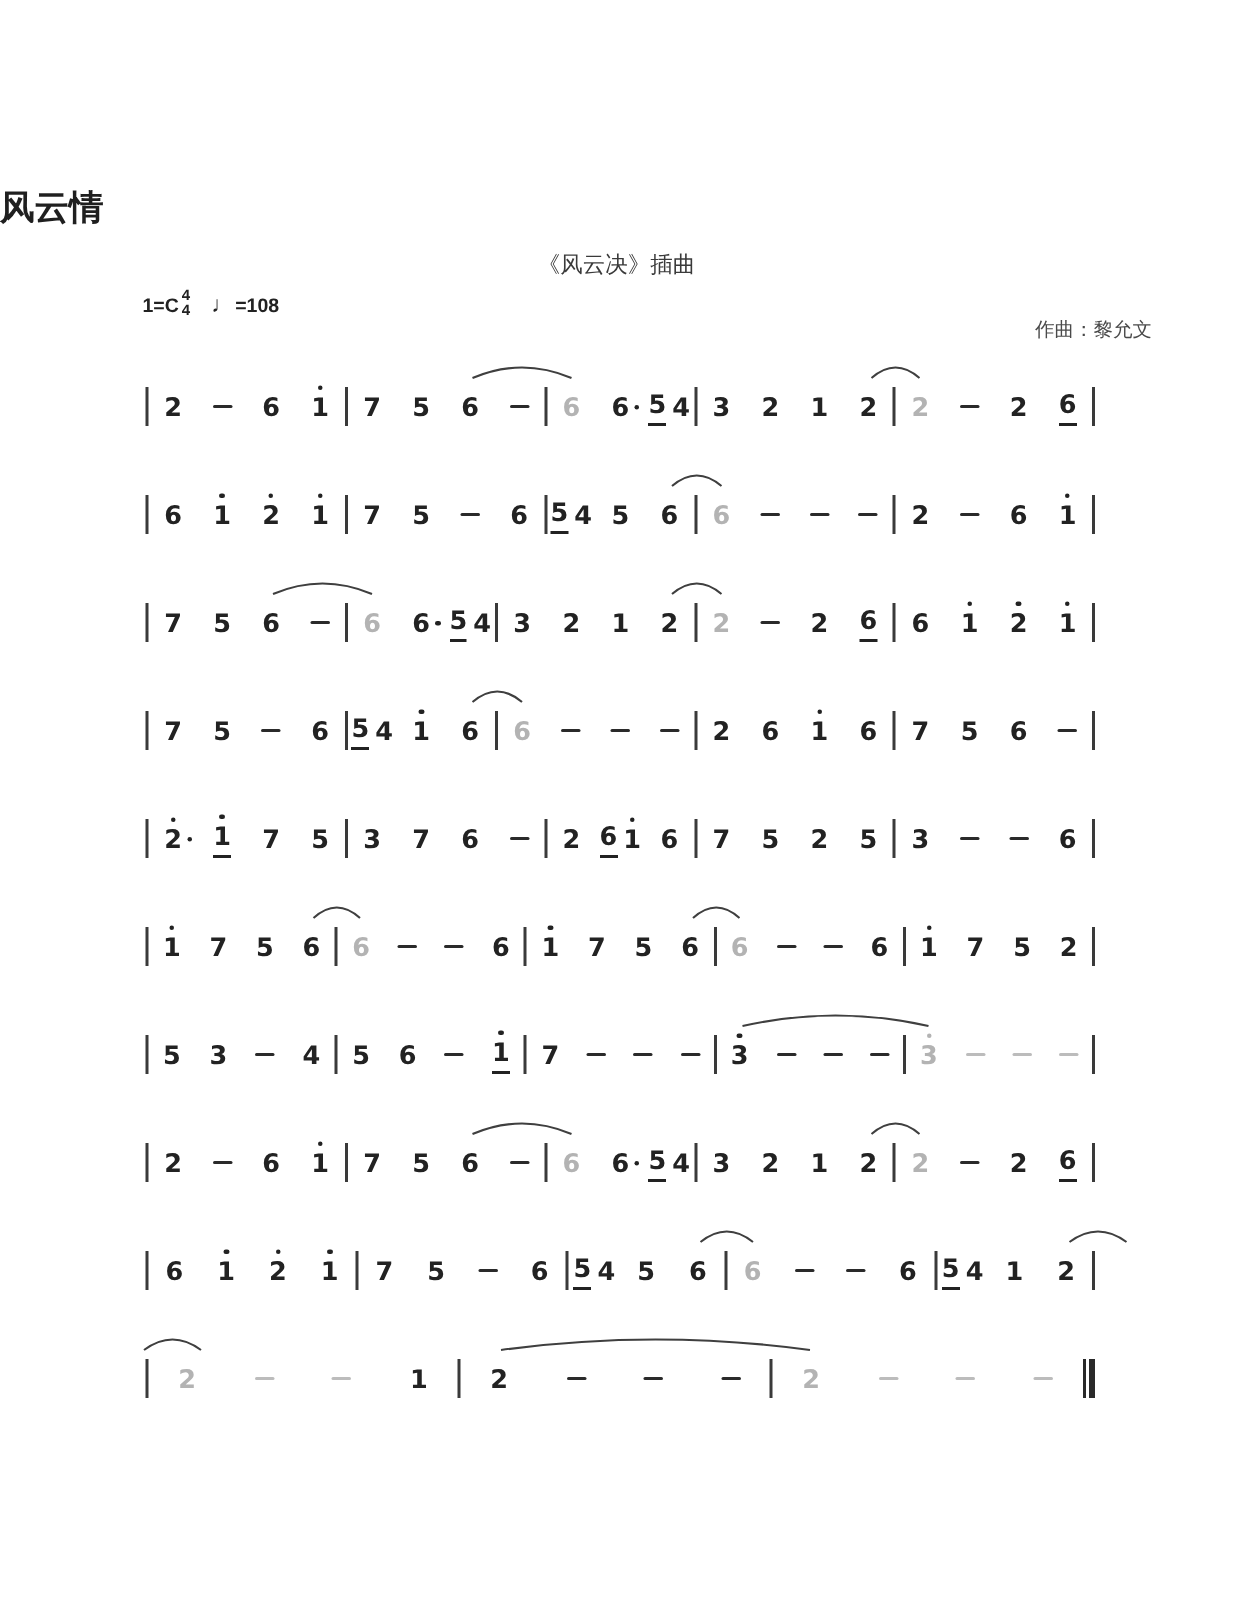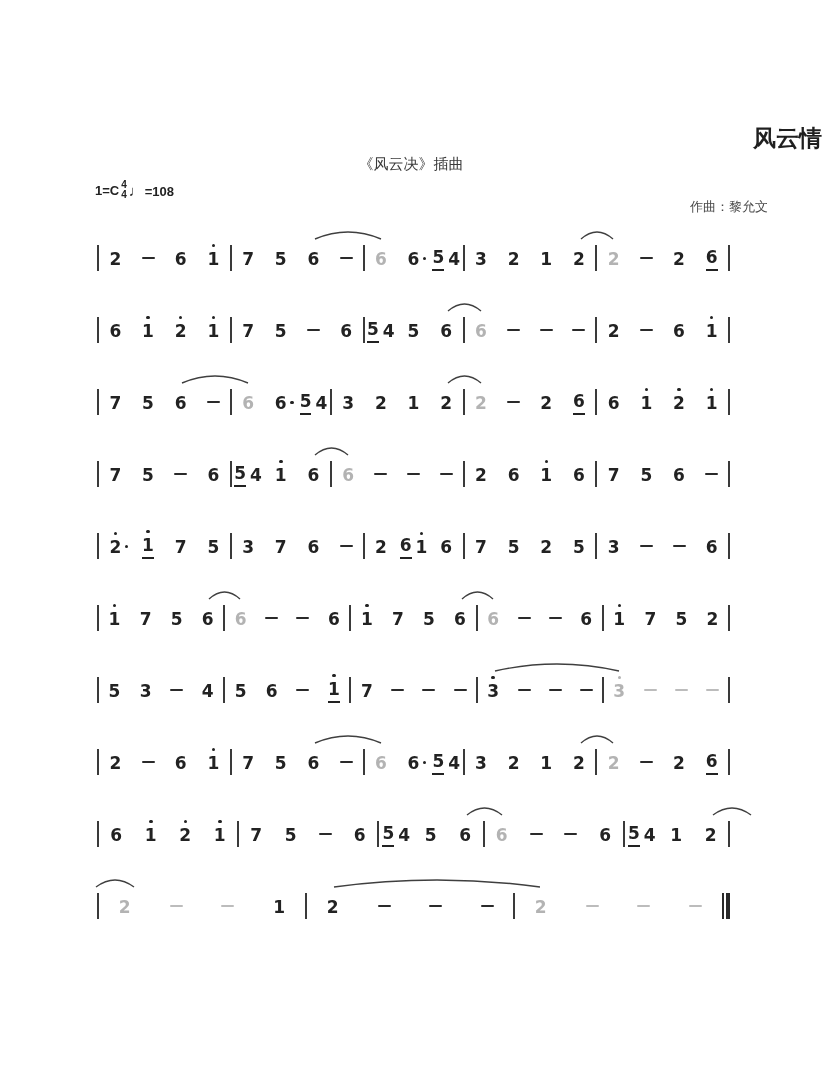--- a/index.html
+++ b/index.html
@@ -2,27 +2,27 @@
 <html><head>
 <meta charset="utf-8">
 <style>
   html,body{margin:0;padding:0;}
   body{
     width:822px;height:1082px;background:#ffffff;overflow:hidden;
     font-family:"Liberation Sans","DejaVu Sans",sans-serif;color:#222;
     position:relative;
   }
   .page{padding-top:125px;}
-  .title{text-align:right;font-size:23px;font-weight:bold;color:#1f1f1f;line-height:26px;}
-  .subtitle{text-align:center;font-size:15px;color:#3a3a3a;line-height:21px;margin-top:2px;}
+  .title{text-align:left;font-size:23px;font-weight:bold;color:#1f1f1f;line-height:26px;}
+  .subtitle{text-align:center;font-size:15px;color:#3a3a3a;line-height:21px;margin-top:15px;}
   .meta{position:relative;height:20px;margin-top:6px;font-size:13px;}
   .keytempo{position:absolute;left:95px;top:0;display:flex;align-items:center;font-weight:bold;color:#222;}
   .frac{display:inline-flex;flex-direction:column;align-items:center;line-height:1;font-size:10px;margin:0 2px;font-weight:bold;}
   .frac span{display:block;}
-  .tempo{margin-left:0;font-weight:bold;}
+  .tempo{margin-left:12px;font-weight:bold;}
   .tempo .qn{font-size:15px;margin-right:1px;}
   .composer{position:absolute;right:54px;top:18px;font-size:13px;color:#4a4a4a;}
 
   .score{margin-left:97px;width:633px;margin-top:38px;}
   .line{position:relative;display:flex;align-items:center;height:40px;margin-bottom:32px;}
   .bar{flex:0 0 2px;height:26px;background:#3a3a3a;}
   .finalbar{flex:0 0 9px;height:26px;display:flex;justify-content:flex-end;}
   .fb1{width:1.6px;height:26px;background:#2a2a2a;margin-right:2.4px;}
   .fb2{width:4px;height:26px;background:#2a2a2a;}
   .cell{flex:1 1 0;display:flex;justify-content:center;align-items:center;min-width:0;}

